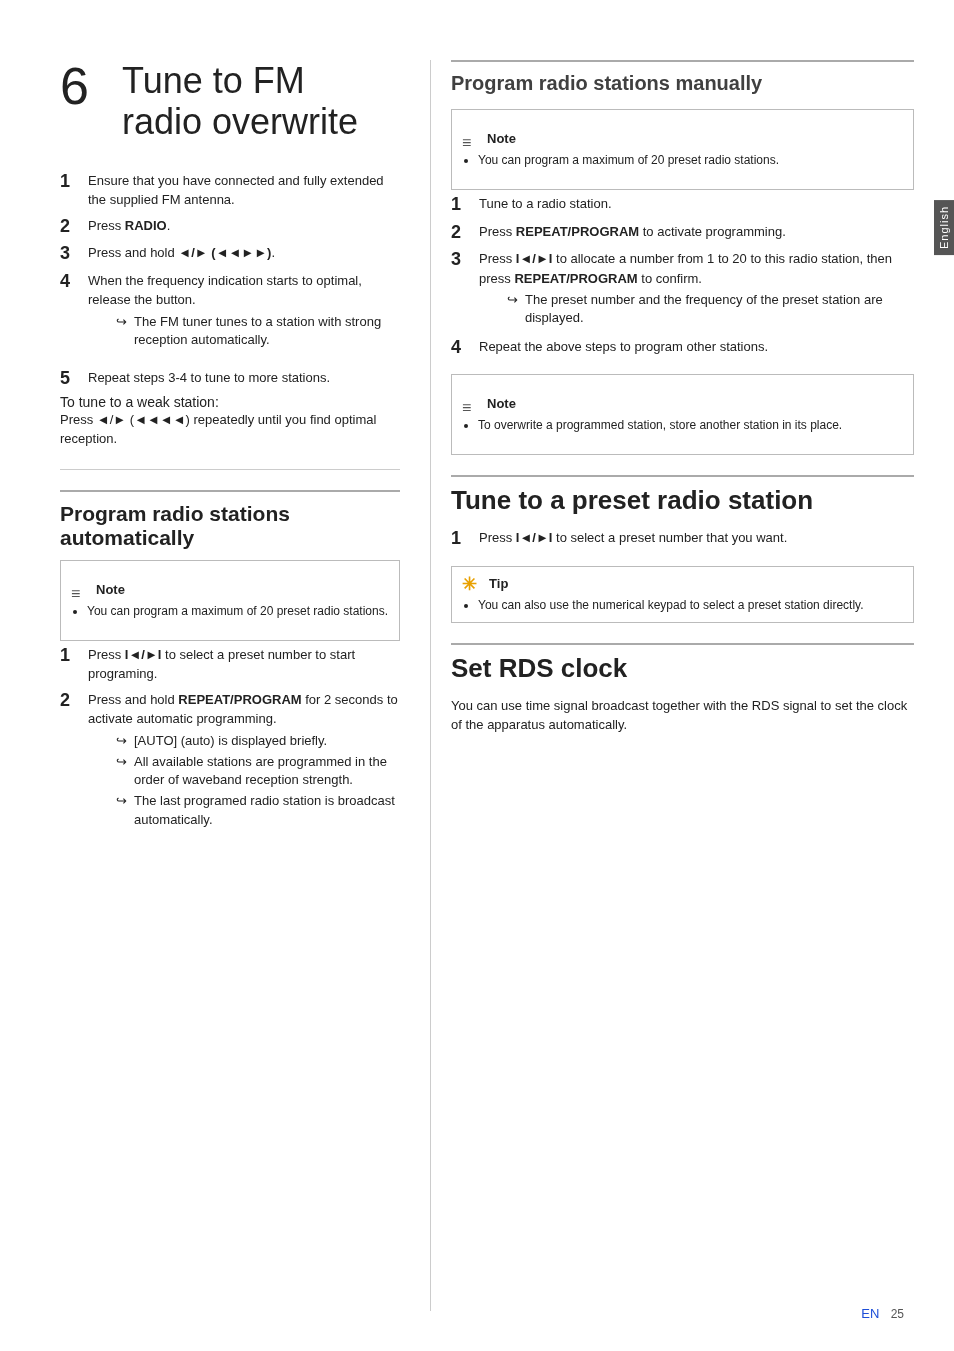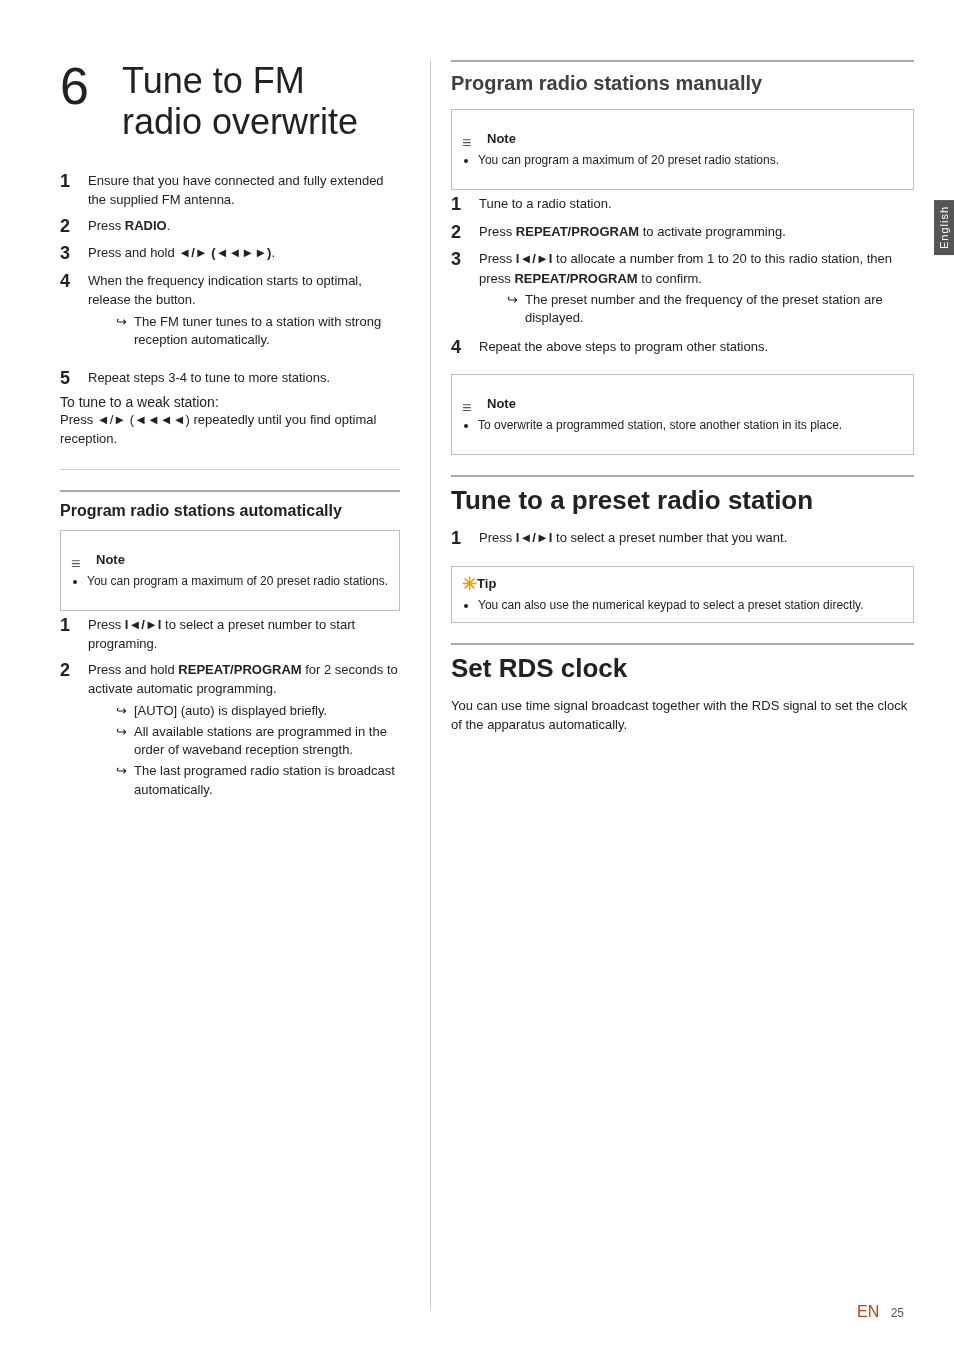--- a/index.html
+++ b/index.html
@@ -82,21 +82,21 @@
       font-size: 13px;
       line-height: 1.4;
     }
     .arrow-sym {
       margin-right: 6px;
       font-size: 13px;
       min-width: 12px;
     }
     
     .subsection-heading {
-      font-size: 16px;
+      font-size: 21px;
       font-weight: bold;
       color: #222;
       border-top: 2px solid #aaa;
       padding-top: 10px;
       margin-top: 18px;
       margin-bottom: 10px;
     }
     
     .note-box {
       border: 1px solid #bbb;
@@ -190,22 +190,22 @@
     
     .page-num {
       position: absolute;
       bottom: 30px;
       right: 50px;
       font-size: 12px;
       color: #555;
     }
     .page-en {
       margin-right: 8px;
-      color: #c2410c;
-      font-size: 16px;
+      color: #1d4ed8;
+      font-size: 13px;
       margin-top: 16px;
     }
     .inline-block-text {
       font-size: 13px;
       margin-bottom: 8px;
       line-height: 1.5;
     }
     .step5-label {
       font-weight: normal;
       font-size: 14px;
@@ -392,21 +392,21 @@
           <span class="step-num">1</span>
           <span class="step-content">
             <span>Press </span><strong>I◄/►I</strong><span> to select a preset number that you want.</span>
           </span>
         </li>
       </ul>
 
       <div class="tip-box">
         <div class="tip-header">
           <span class="tip-star">✳</span>
-          <span style="margin-left:0;">Tip</span>
+          <span style="margin-left:12px;">Tip</span>
         </div>
         <ul>
           <li>You can also use the numerical keypad to select a preset station directly.</li>
         </ul>
       </div>
     </div>
 
     <div>
       <div class="section-title-big">
         <span>Set RDS clock</span>

